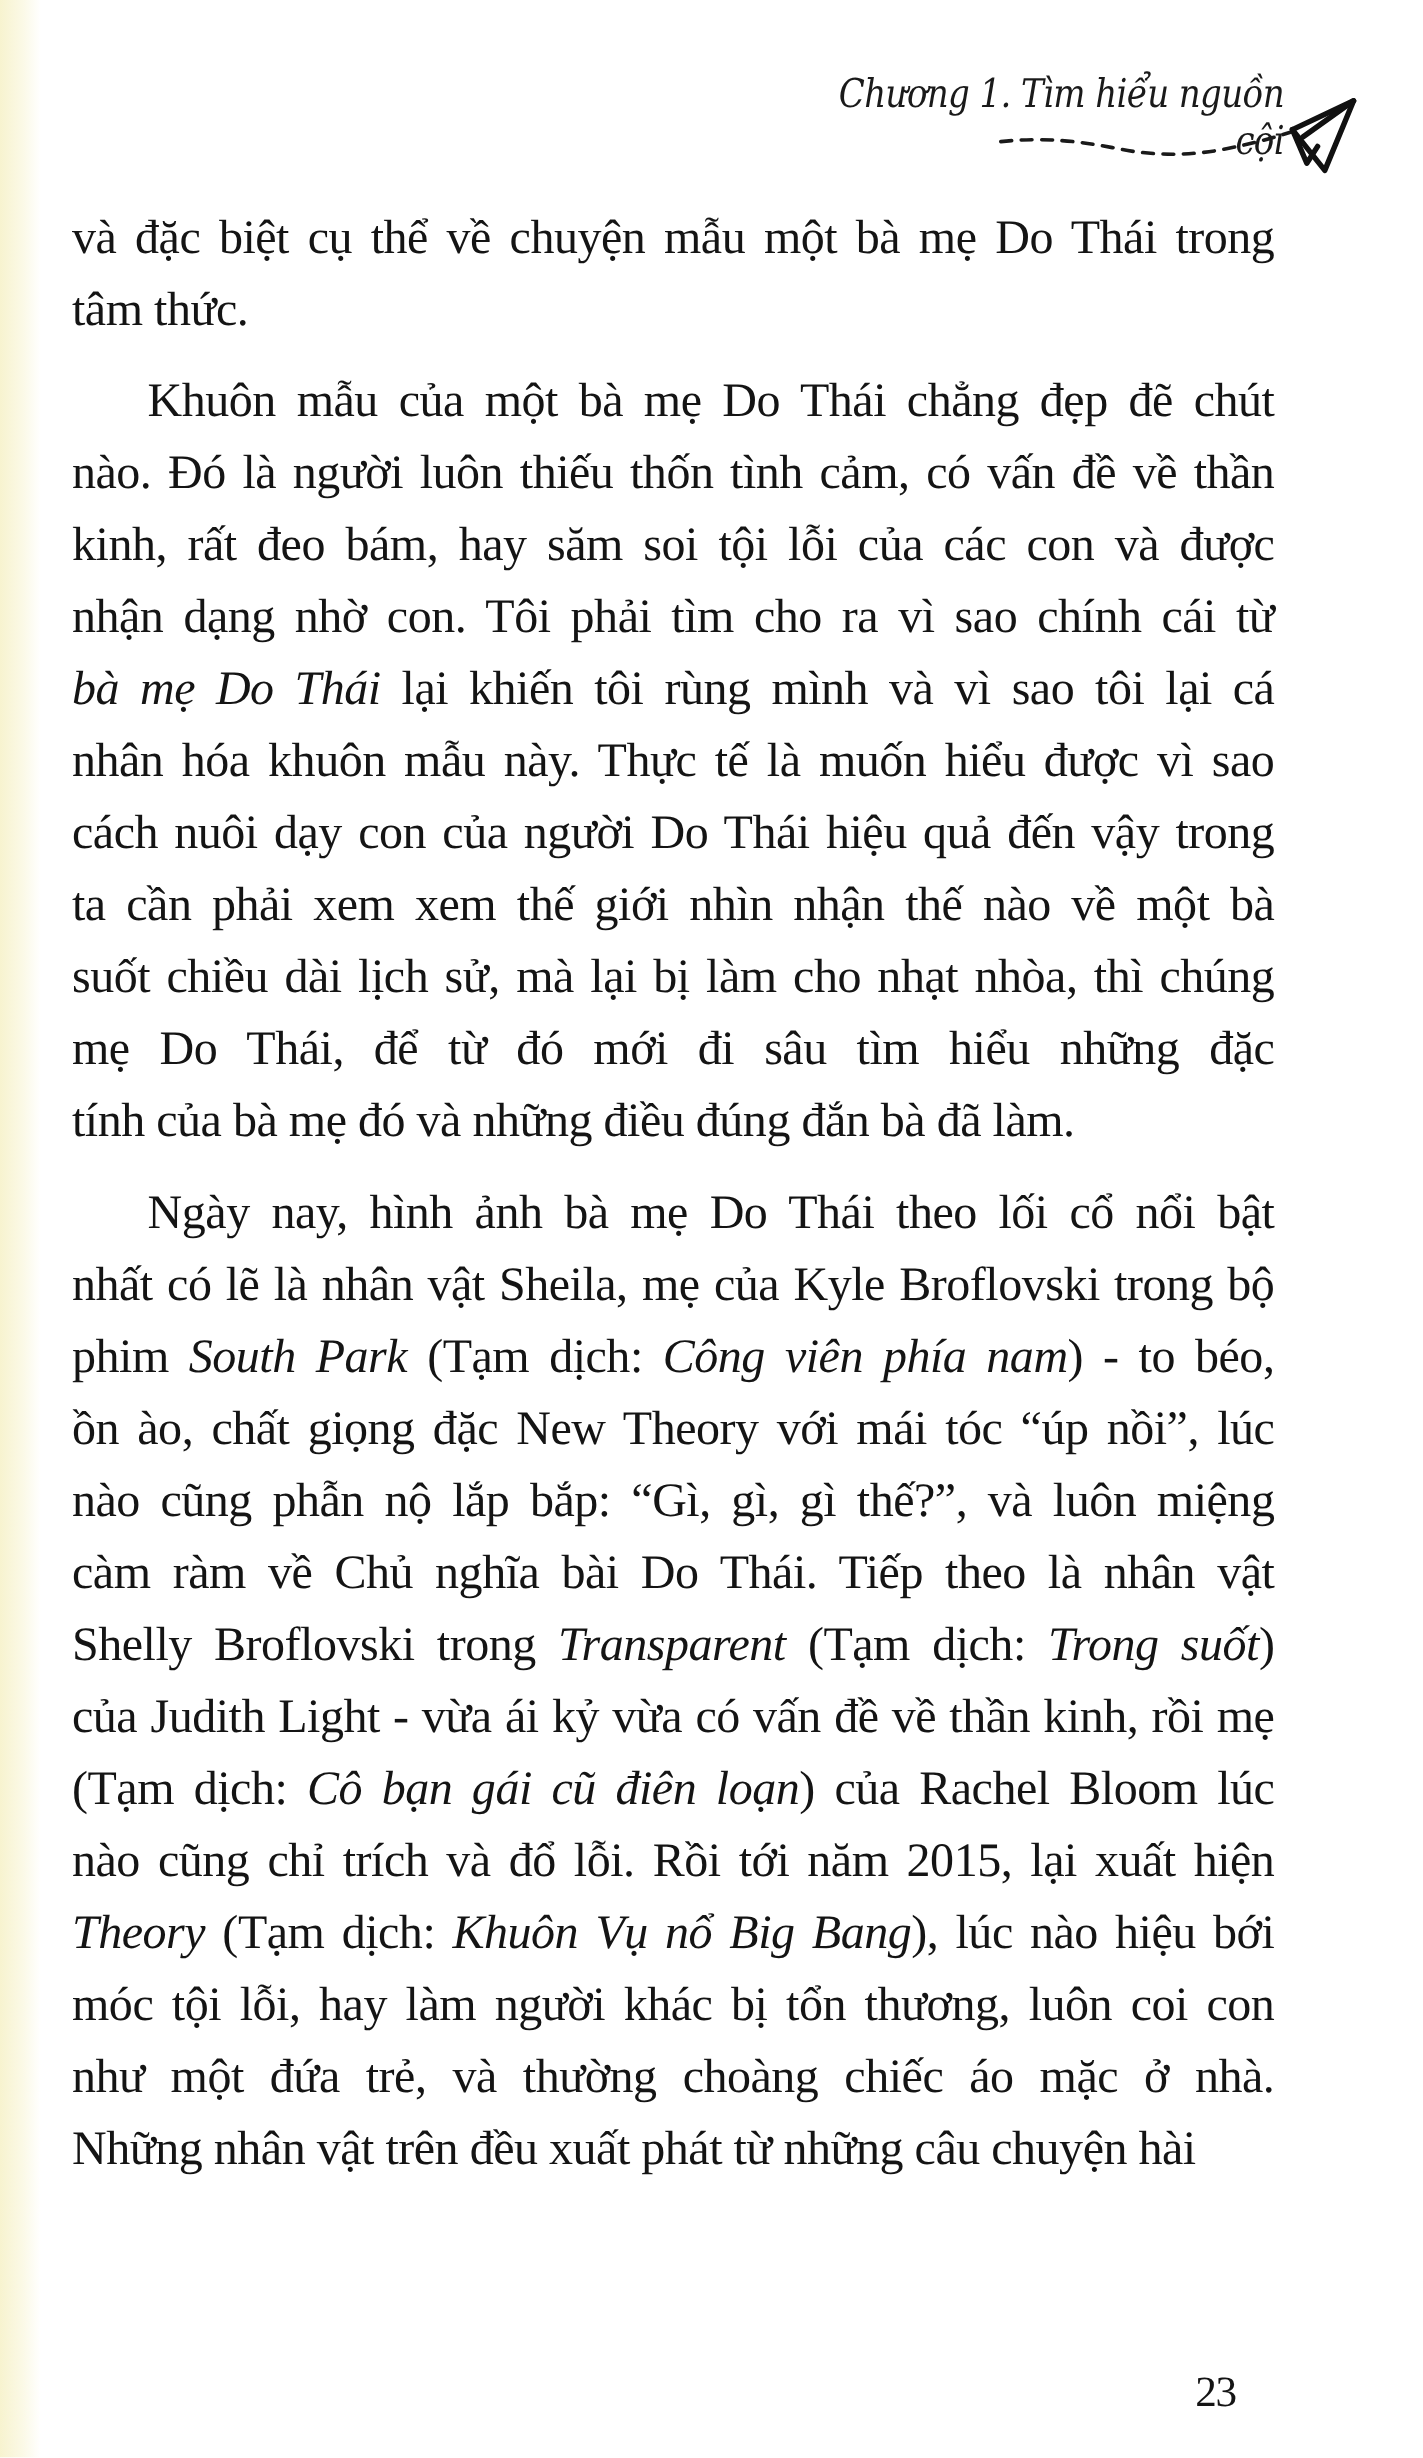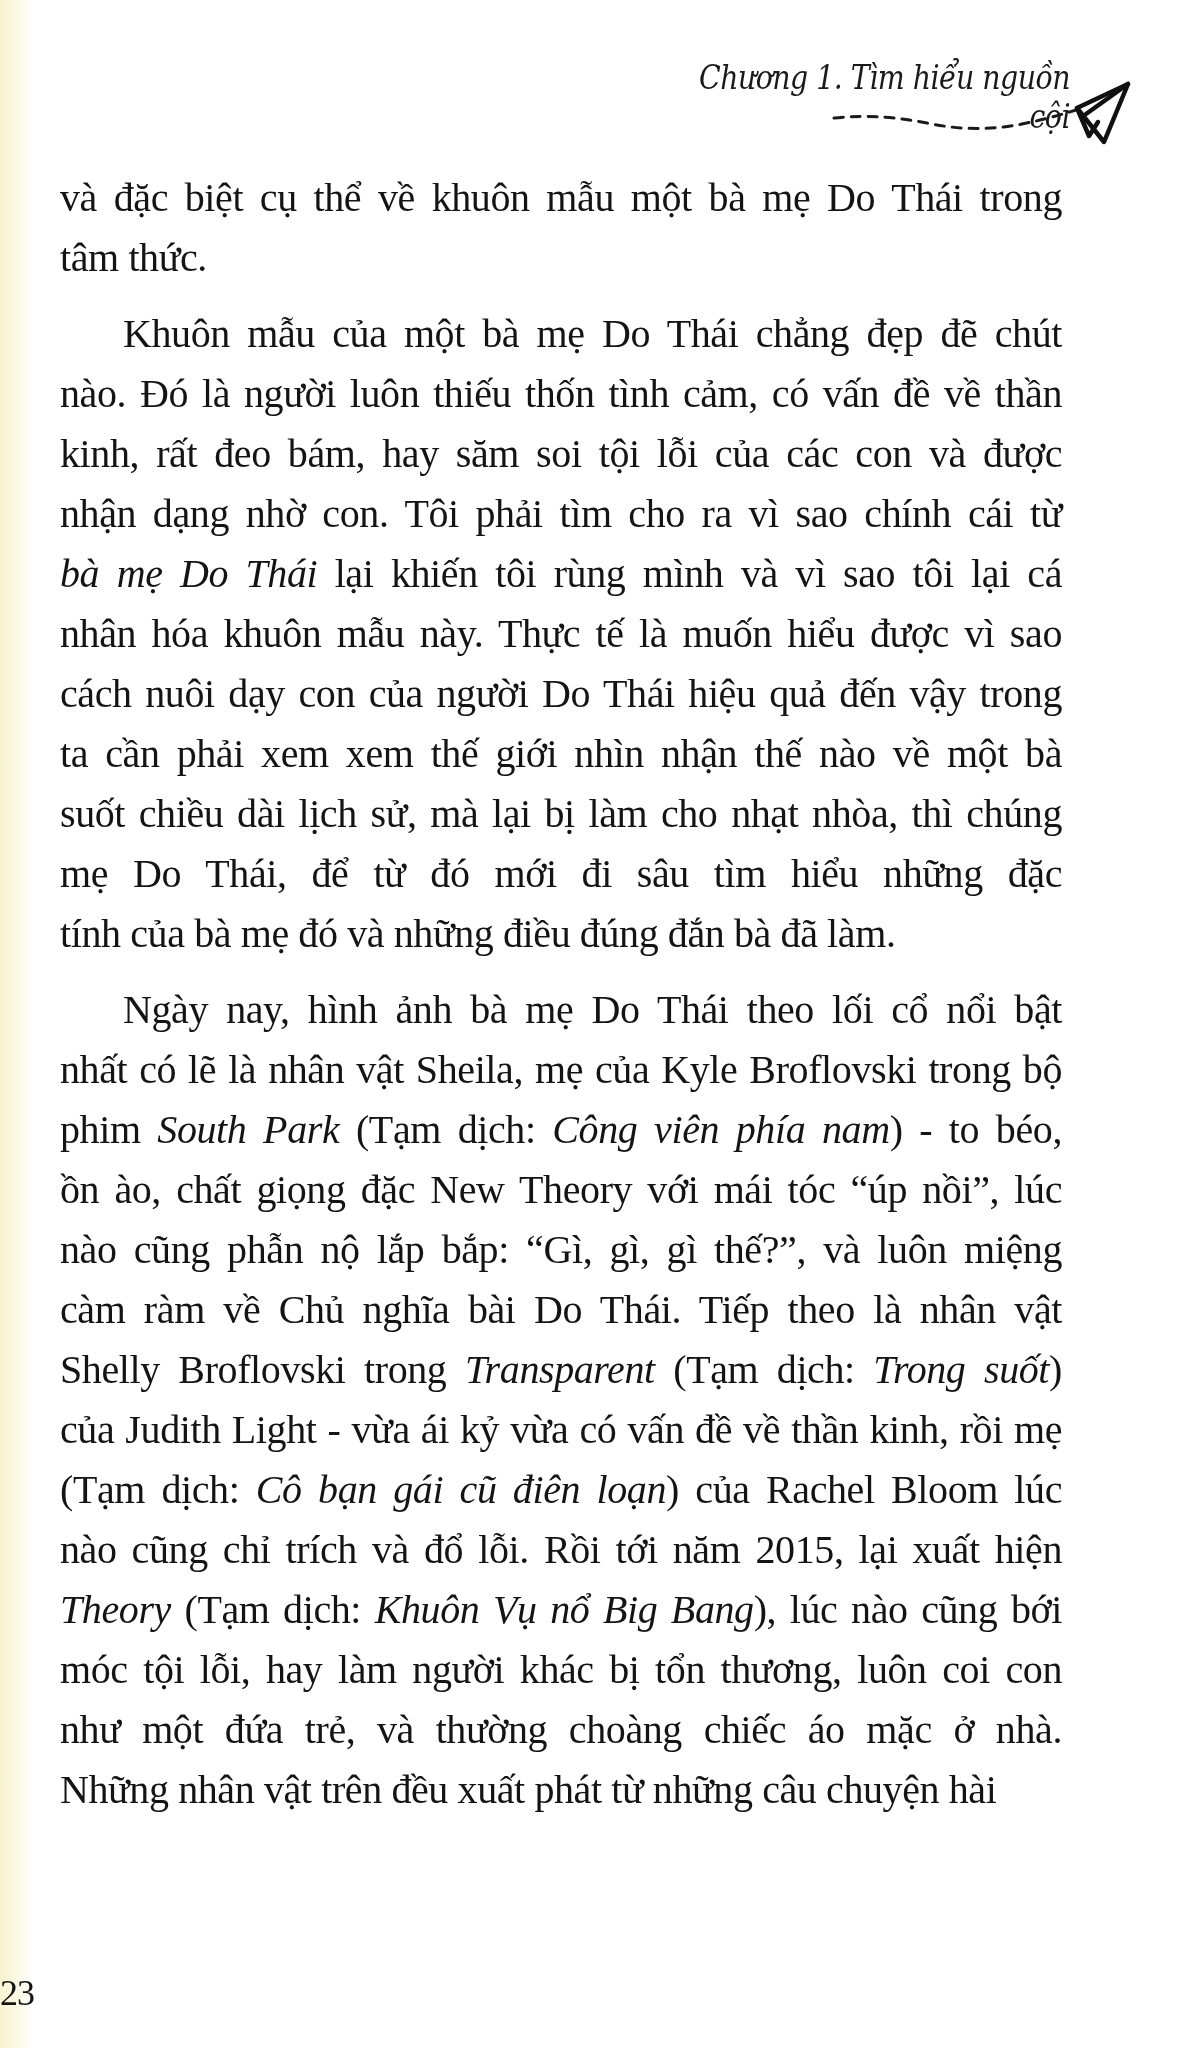--- a/index.html
+++ b/index.html
@@ -24,21 +24,21 @@
   .line {
     display: block; height: 60px; line-height: 60px; white-space: nowrap;
     font-size: 40px; text-align: justify; text-align-last: justify;
     letter-spacing: -0.4px;
   }
   .line.last { text-align-last: left; }
   .line.indent { padding-left: 63px; }
   .para-gap { display: block; height: 16px; }
   .line i { font-style: italic; }
   .page-number {
-    position: absolute; left: 0; width: 1030px; top: 1972px; text-align: left;
+    position: absolute; left: 0; width: 1030px; top: 1972px; text-align: right;
     font-size: 36px; letter-spacing: -1px;
   }
 </style>
 </head>
 <body>
 
 <div class="edge-tint"></div>
 
 <div class="running-header">Chương 1. Tìm hiểu nguồn cội</div>
 
@@ -46,21 +46,21 @@
   <path d="M2,40 C40,36 70,40 100,46 C130,52 160,52 190,46 C210,42 225,38 244,32" fill="none" stroke="#1a1a1a" stroke-width="3" stroke-dasharray="9 8" stroke-linecap="round"></path>
   <g fill="none" stroke="#111" stroke-width="4.5" stroke-linejoin="round" stroke-linecap="round">
     <path d="M245,30 L296,6 L272,64 Z"></path>
     <path d="M245,30 L257,58 L266,44"></path>
     <path d="M296,6 L254,36"></path>
   </g>
 </svg>
 
 <div class="text-block" id="body">
     <div>
-      <span class="line"><span>và đặc biệt cụ thể về khuôn mẫu một bà mẹ Do Thái trong</span></span>
+      <span class="line"><span>và đặc biệt cụ thể về chuyện mẫu một bà mẹ Do Thái trong</span></span>
       <span class="line last"><span>tâm thức.</span></span>
     </div>
     <span class="para-gap"></span>
     <div>
       <span class="line indent"><span>Khuôn mẫu của một bà mẹ Do Thái chẳng đẹp đẽ chút</span></span>
       <span class="line"><span>nào. Đó là người luôn thiếu thốn tình cảm, có vấn đề về thần</span></span>
       <span class="line"><span>kinh, rất đeo bám, hay săm soi tội lỗi của các con và được</span></span>
       <span class="line"><span>nhận dạng nhờ con. Tôi phải tìm cho ra vì sao chính cái từ</span></span>
       <span class="line"><i>bà mẹ Do Thái</i><span> lại khiến tôi rùng mình và vì sao tôi lại cá</span></span>
       <span class="line"><span>nhân hóa khuôn mẫu này. Thực tế là muốn hiểu được vì sao</span></span>
@@ -75,20 +75,20 @@
       <span class="line indent"><span>Ngày nay, hình ảnh bà mẹ Do Thái theo lối cổ nổi bật</span></span>
       <span class="line"><span>nhất có lẽ là nhân vật Sheila, mẹ của Kyle Broflovski trong bộ</span></span>
       <span class="line"><span>phim </span><i>South Park</i><span> (Tạm dịch: </span><i>Công viên phía nam</i><span>) - to béo,</span></span>
       <span class="line"><span>ồn ào, chất giọng đặc New Theory với mái tóc “úp nồi”, lúc</span></span>
       <span class="line"><span>nào cũng phẫn nộ lắp bắp: “Gì, gì, gì thế?”, và luôn miệng</span></span>
       <span class="line"><span>càm ràm về Chủ nghĩa bài Do Thái. Tiếp theo là nhân vật</span></span>
       <span class="line"><span>Shelly Broflovski trong </span><i>Transparent</i><span> (Tạm dịch: </span><i>Trong suốt</i><span>)</span></span>
       <span class="line"><span>của Judith Light - vừa ái kỷ vừa có vấn đề về thần kinh, rồi mẹ</span></span>
       <span class="line"><span>(Tạm dịch: </span><i>Cô bạn gái cũ điên loạn</i><span>) của Rachel Bloom lúc</span></span>
       <span class="line"><span>nào cũng chỉ trích và đổ lỗi. Rồi tới năm 2015, lại xuất hiện</span></span>
-      <span class="line"><i>Theory</i><span> (Tạm dịch: </span><i>Khuôn Vụ nổ Big Bang</i><span>), lúc nào cũng bới</span></span>
+      <span class="line"><i>Theory</i><span> (Tạm dịch: </span><i>Khuôn Vụ nổ Big Bang</i><span>), lúc nào hiệu bới</span></span>
       <span class="line"><span>móc tội lỗi, hay làm người khác bị tổn thương, luôn coi con</span></span>
       <span class="line"><span>như một đứa trẻ, và thường choàng chiếc áo mặc ở nhà.</span></span>
       <span class="line last"><span>Những nhân vật trên đều xuất phát từ những câu chuyện hài</span></span>
     </div>
   </div>
 
 <div class="page-number">23</div>
 
 </body></html>

